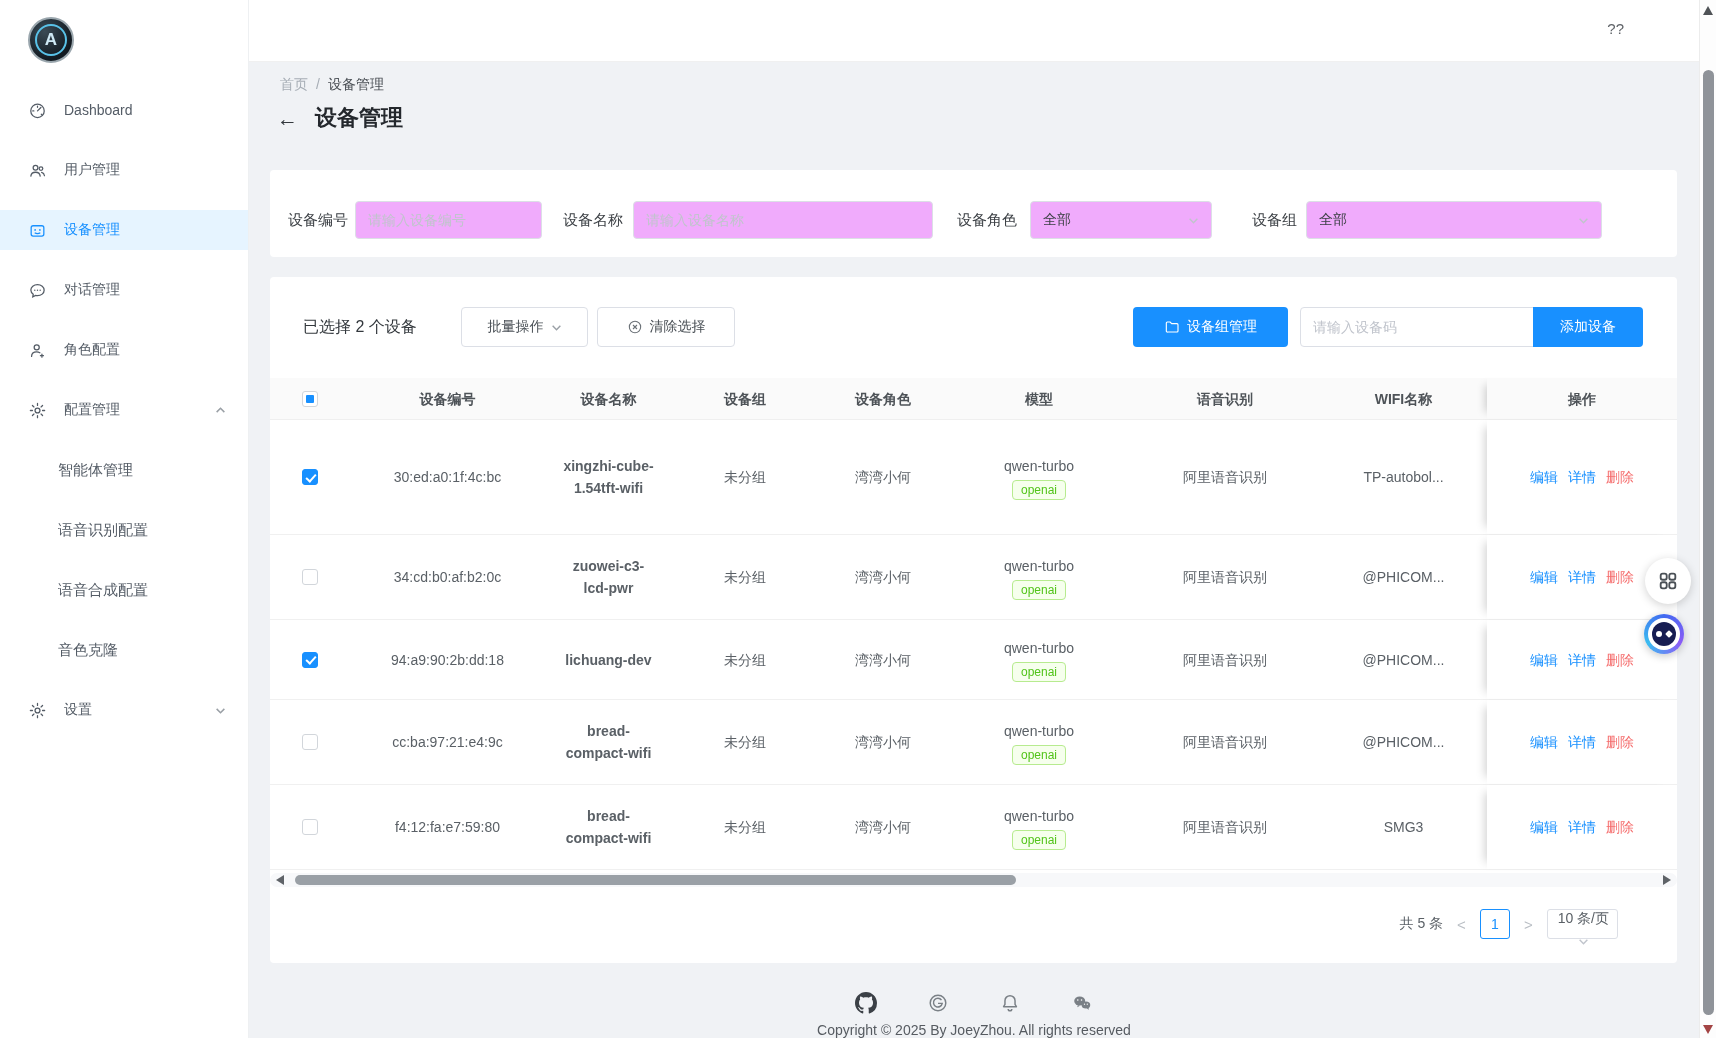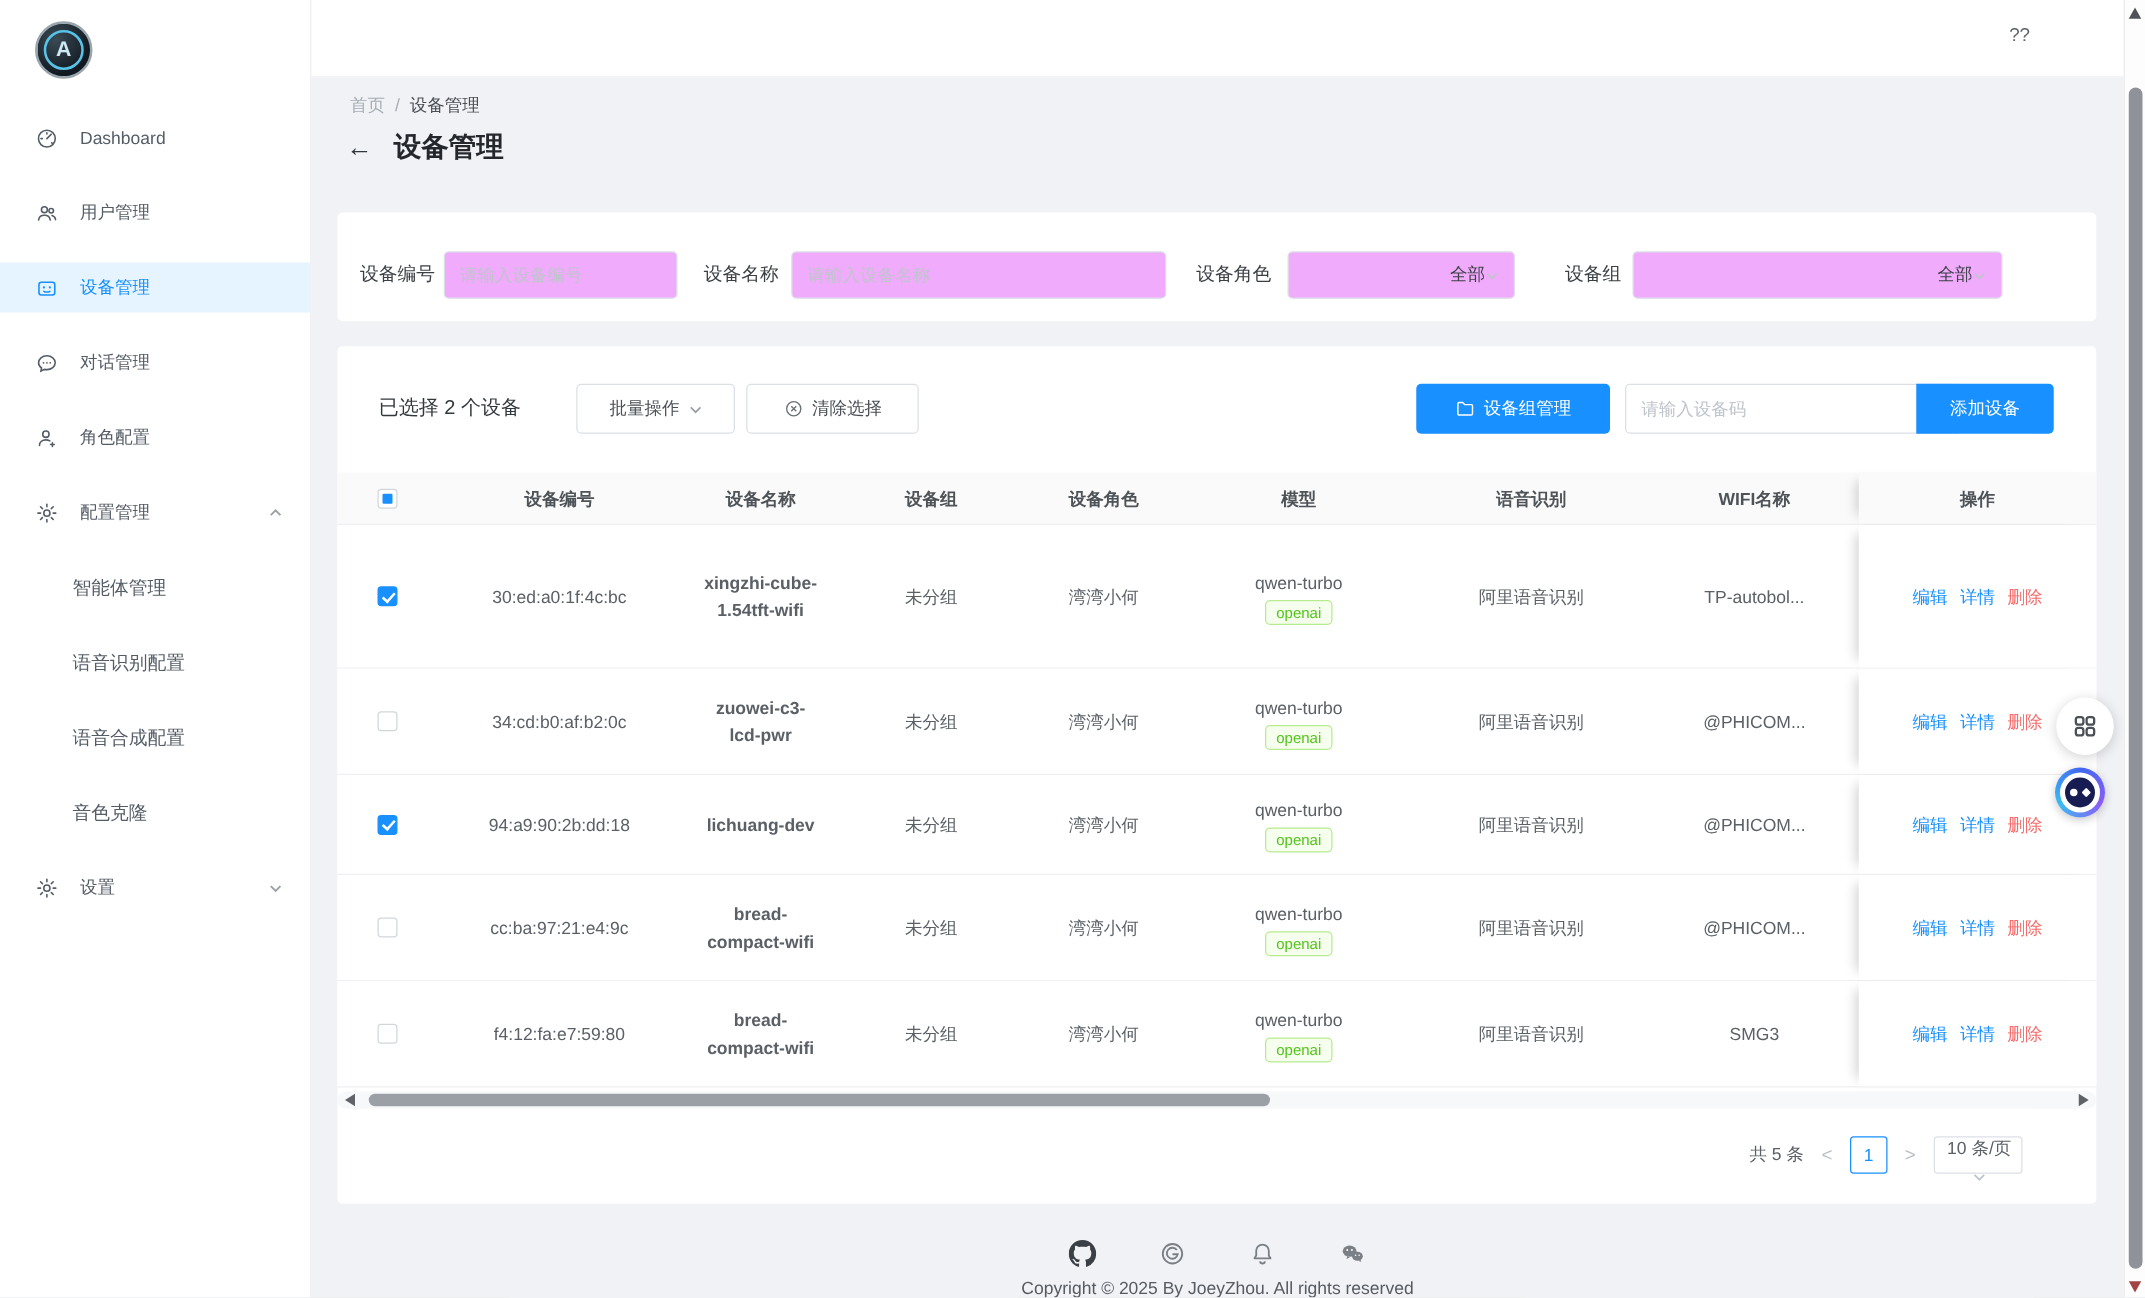--- a/index.html
+++ b/index.html
@@ -38,21 +38,21 @@
   .filter-card { top:170px; height:87px; }
   .table-card  { top:277px; height:686px; }
 
   
   .f-label { position:absolute; top:31px; height:38px; line-height:38px; font-size:15px; color:#3c4045; }
   .f-input, .f-select { position:absolute; top:31px; height:38px; border:1px solid #dcdfe6; border-radius:4px; background:#f0abfc;
                         font-size:14px; color:#3c4045; padding:0 12px; display:flex; align-items:center; }
   input { outline:none; border:none; font-family:inherit; }
   .f-input input { width:100%; height:100%; font-size:14px; color:#3c4045; background:transparent; }
   .f-input input::placeholder, .code-input input::placeholder { color:#c0c4cc; }
-  .f-select { justify-content:flex-end; cursor:pointer; }
+  .f-select { justify-content:space-between; cursor:pointer; }
 
   
   .tb-selected { position:absolute; left:33px; top:30px; height:40px; line-height:40px; font-size:16px; color:#33383d; }
   .btn-plain { position:absolute; top:30px; height:40px; background:#fff; border:1px solid #dcdfe6; border-radius:4px;
                font-size:14px; color:#4a5056; display:flex; align-items:center; justify-content:center; gap:7px; cursor:pointer; }
   .btn-blue { position:absolute; top:30px; height:40px; background:#1890ff; border-radius:4px; color:#fff; font-size:14px;
               display:flex; align-items:center; justify-content:center; gap:7px; cursor:pointer; }
   .code-input { position:absolute; top:30px; left:1030px; width:267px; height:40px; border:1px solid #dcdfe6;
                 border-radius:4px 0 0 4px; padding:0 12px; display:flex; align-items:center; }
   .code-input input { width:100%; font-size:14px; color:#3c4045; }

